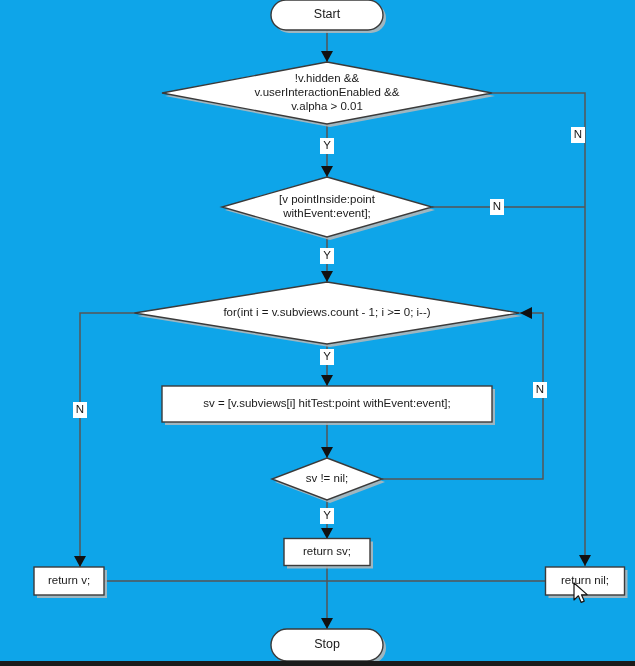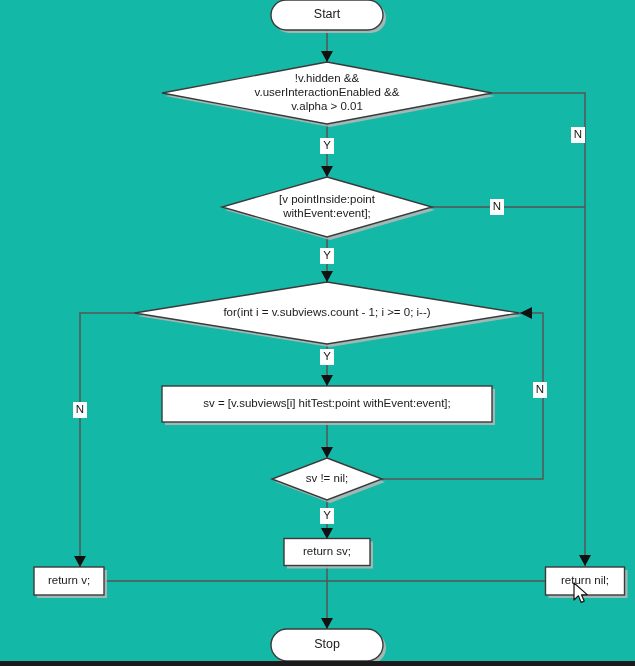--- a/index.html
+++ b/index.html
@@ -4,21 +4,21 @@
 <style>
   html, body {
     margin: 0;
     padding: 0;
     background: #ffffff;
   }
   #canvas {
     position: relative;
     width: 635px;
     height: 666px;
-    background: #14b8a6;
+    background: #0ea5e9;
     overflow: hidden;
     font-family: "Liberation Sans", sans-serif;
   }
   svg.flow {
     position: absolute;
     top: 0;
     left: 0;
     width: 635px;
     height: 666px;
     display: block;

